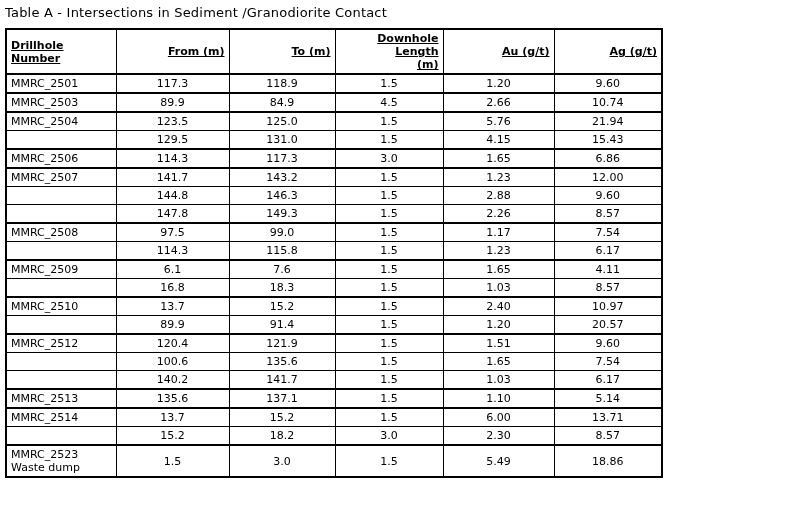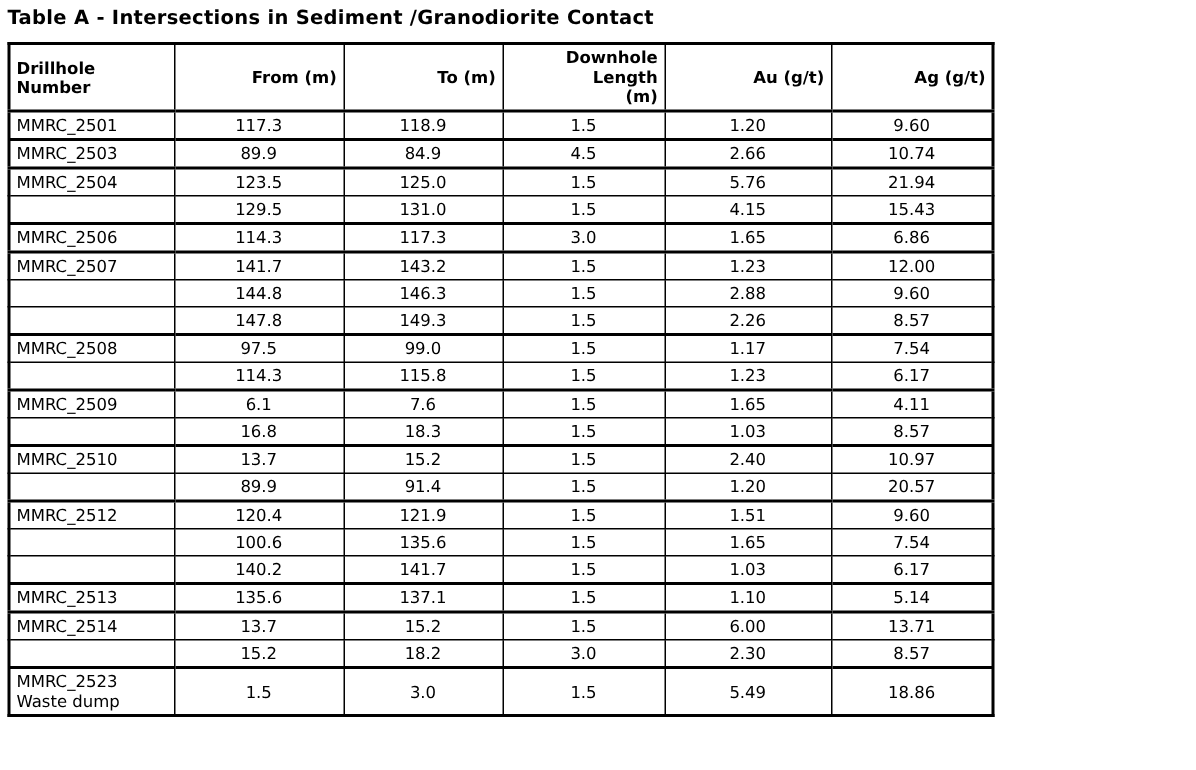--- a/index.html
+++ b/index.html
@@ -10,21 +10,21 @@
     height: 513px;
     overflow: hidden;
     font-family: "DejaVu Sans", "Liberation Sans", sans-serif;
     color: #000000;
   }
   .page {
     padding: 5px 0 0 5px;
   }
   .title {
     font-size: 13px;
-    font-weight: bold;
+    font-weight: normal;
     margin: 0 0 8px 0;
     letter-spacing: 0.2px;
   }
   table.data-table {
     border-collapse: collapse;
     border: 2px solid #000000;
     table-layout: fixed;
     width: 656px;
   }
   th, td {
@@ -50,20 +50,21 @@
   }
   td.col-drillhole {
     text-align: left;
     white-space: pre-line;
   }
   tr.group-start > td {
     border-top: 2px solid #000000;
   }
   thead th {
     border-bottom: 1px solid #000000;
+    text-decoration: underline;
   }
 </style>
 </head>
 <body>
 
 <div class="page">
   <h1 class="title">Table A - Intersections in Sediment /Granodiorite Contact</h1>
 
   <table class="data-table">
     <colgroup>

